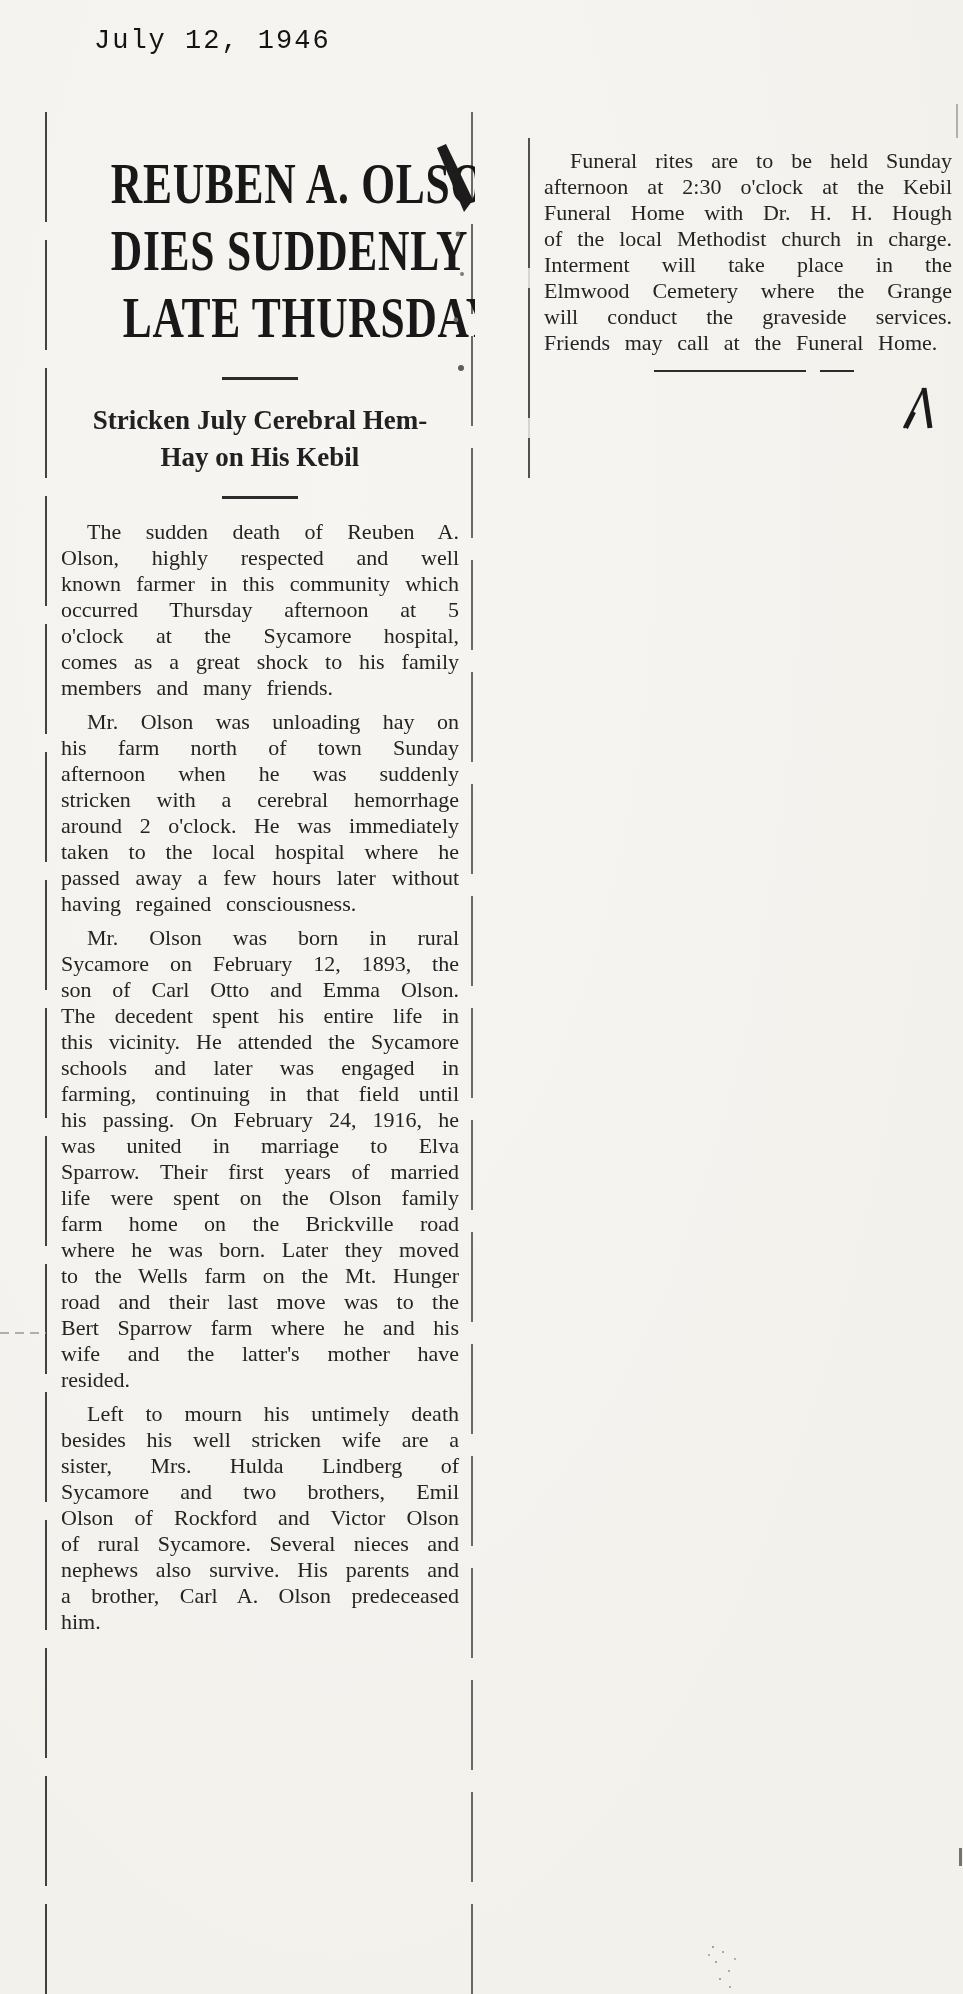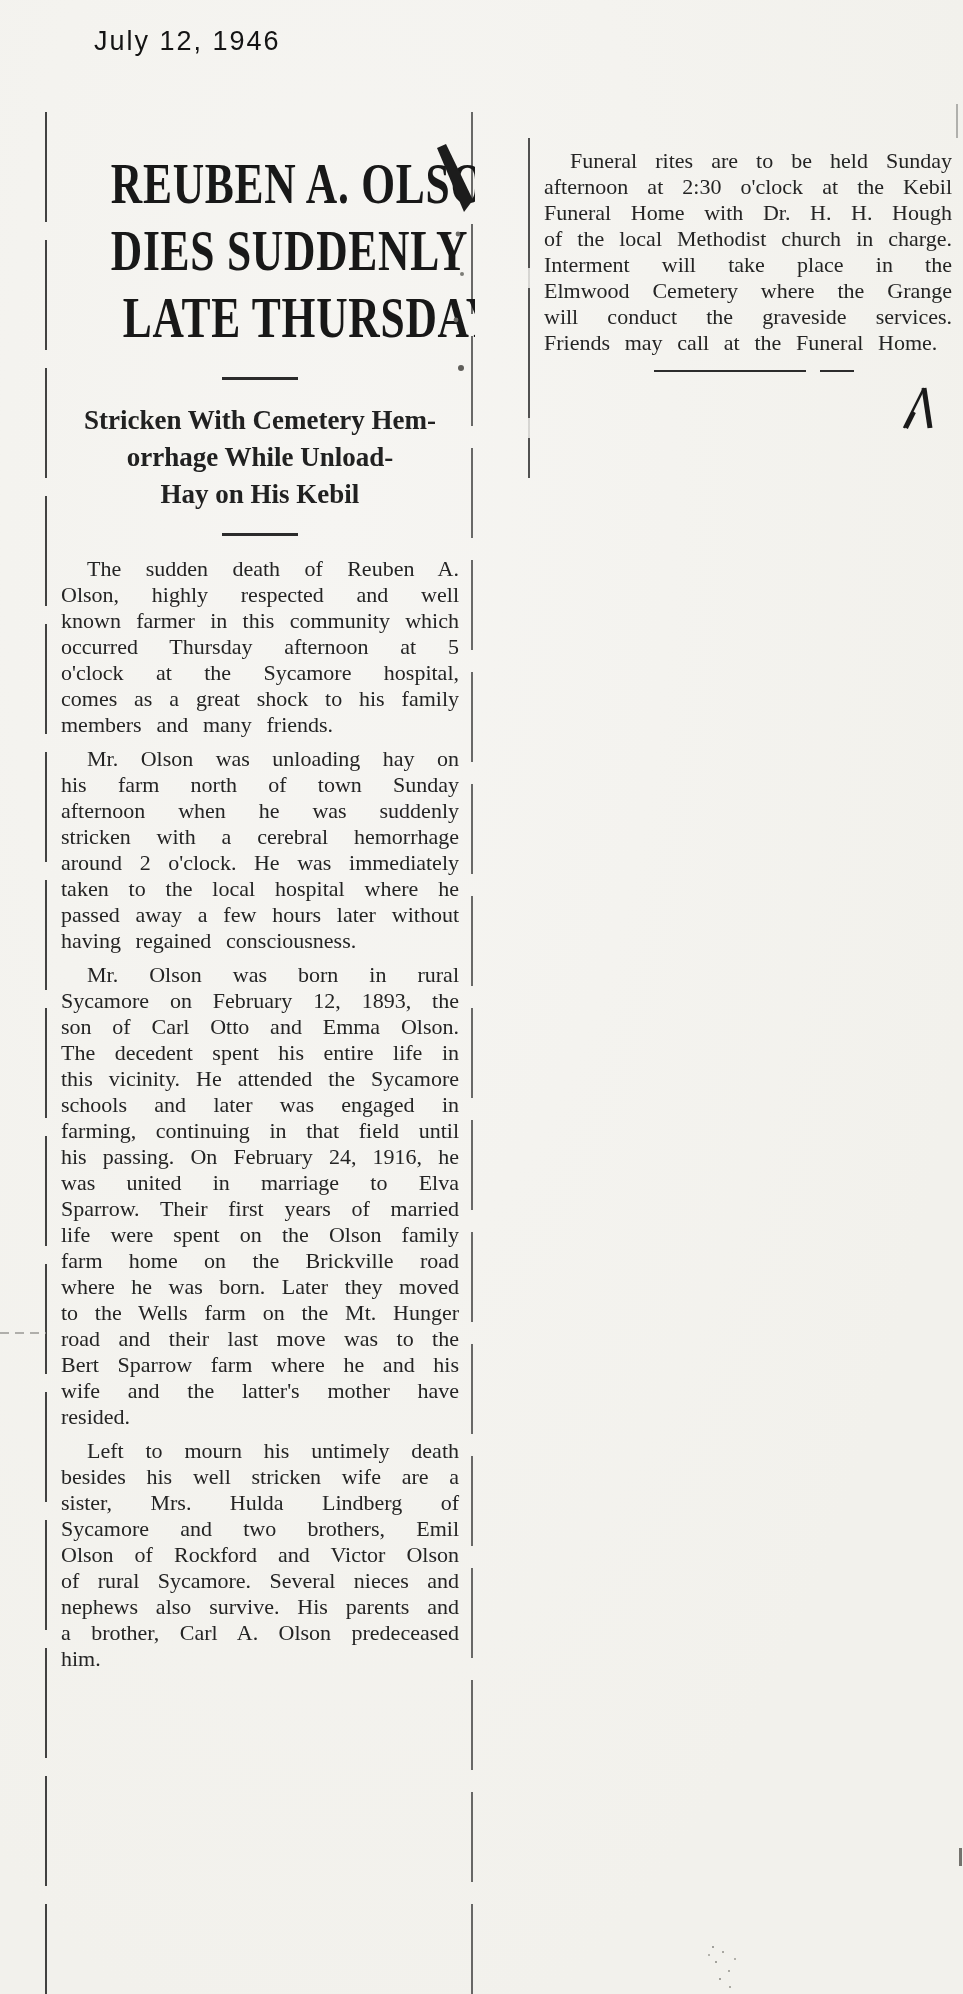--- a/index.html
+++ b/index.html
@@ -9,21 +9,21 @@
     font-family: "Liberation Serif", serif;
     color: #1f1f1f;
     position: relative;
     overflow: hidden;
   }
   .page { position: absolute; inset: 0; }
 
   
   .date {
     position: absolute; left: 94px; top: 26px;
-    font-family: Liberation Sans, sans-serif;
+    font-family: Liberation Mono, monospace;
     font-size: 27px; letter-spacing: 2px; color: #141414;
     white-space: nowrap;
     text-align: center;
   }
 
   
   .col-left {
     position: absolute; left: 45px; top: 112px;
     width: 430px; height: 1882px;
     box-sizing: border-box;
@@ -139,22 +139,21 @@
       <polygon points="4,6 13,2 40,58 31,70" fill="#1c1c1c"></polygon>
       <circle cx="25" cy="92" r="2.4" fill="#6d6c68"></circle>
       <circle cx="29" cy="132" r="2" fill="#7d7c77"></circle>
       <circle cx="23" cy="178" r="2.4" fill="#6f6e6a"></circle>
       <circle cx="28" cy="226" r="3" fill="#5f5e5a"></circle>
     </svg>
 
     <div class="divider d1"></div>
 
     <h2 class="subhead">
-      <span class="sh-line">Stricken With Cemetery Hem-</span>
-      <span class="sh-line">orrhage While Unload-</span>
+      <span class="sh-line">Stricken July Cerebral Hem-</span>
       <span class="sh-line">Hay on His Kebil</span>
     </h2>
 
     <div class="divider d2"></div>
 
     <div class="body-copy">
       <p class="body-p">The sudden death of Reuben A. Olson, highly respected and well known farmer in this community which occurred Thursday afternoon at 5 o'clock at the Sycamore hospital, comes as a great shock to his family members and many friends.</p>
       <p class="body-p">Mr. Olson was unloading hay on his farm north of town Sunday afternoon when he was suddenly stricken with a cerebral hemorrhage around 2 o'clock. He was immediately taken to the local hospital where he passed away a few hours later without having regained consciousness.</p>
       <p class="body-p">Mr. Olson was born in rural Sycamore on February 12, 1893, the son of Carl Otto and Emma Olson. The decedent spent his entire life in this vicinity. He attended the Sycamore schools and later was engaged in farming, continuing in that field until his passing. On February 24, 1916, he was united in marriage to Elva Sparrow. Their first years of married life were spent on the Olson family farm home on the Brickville road where he was born. Later they moved to the Wells farm on the Mt. Hunger road and their last move was to the Bert Sparrow farm where he and his wife and the latter's mother have resided.</p>
       <p class="body-p">Left to mourn his untimely death besides his well stricken wife are a sister, Mrs. Hulda Lindberg of Sycamore and two brothers, Emil Olson of Rockford and Victor Olson of rural Sycamore. Several nieces and nephews also survive. His parents and a brother, Carl A. Olson predeceased him.</p>

